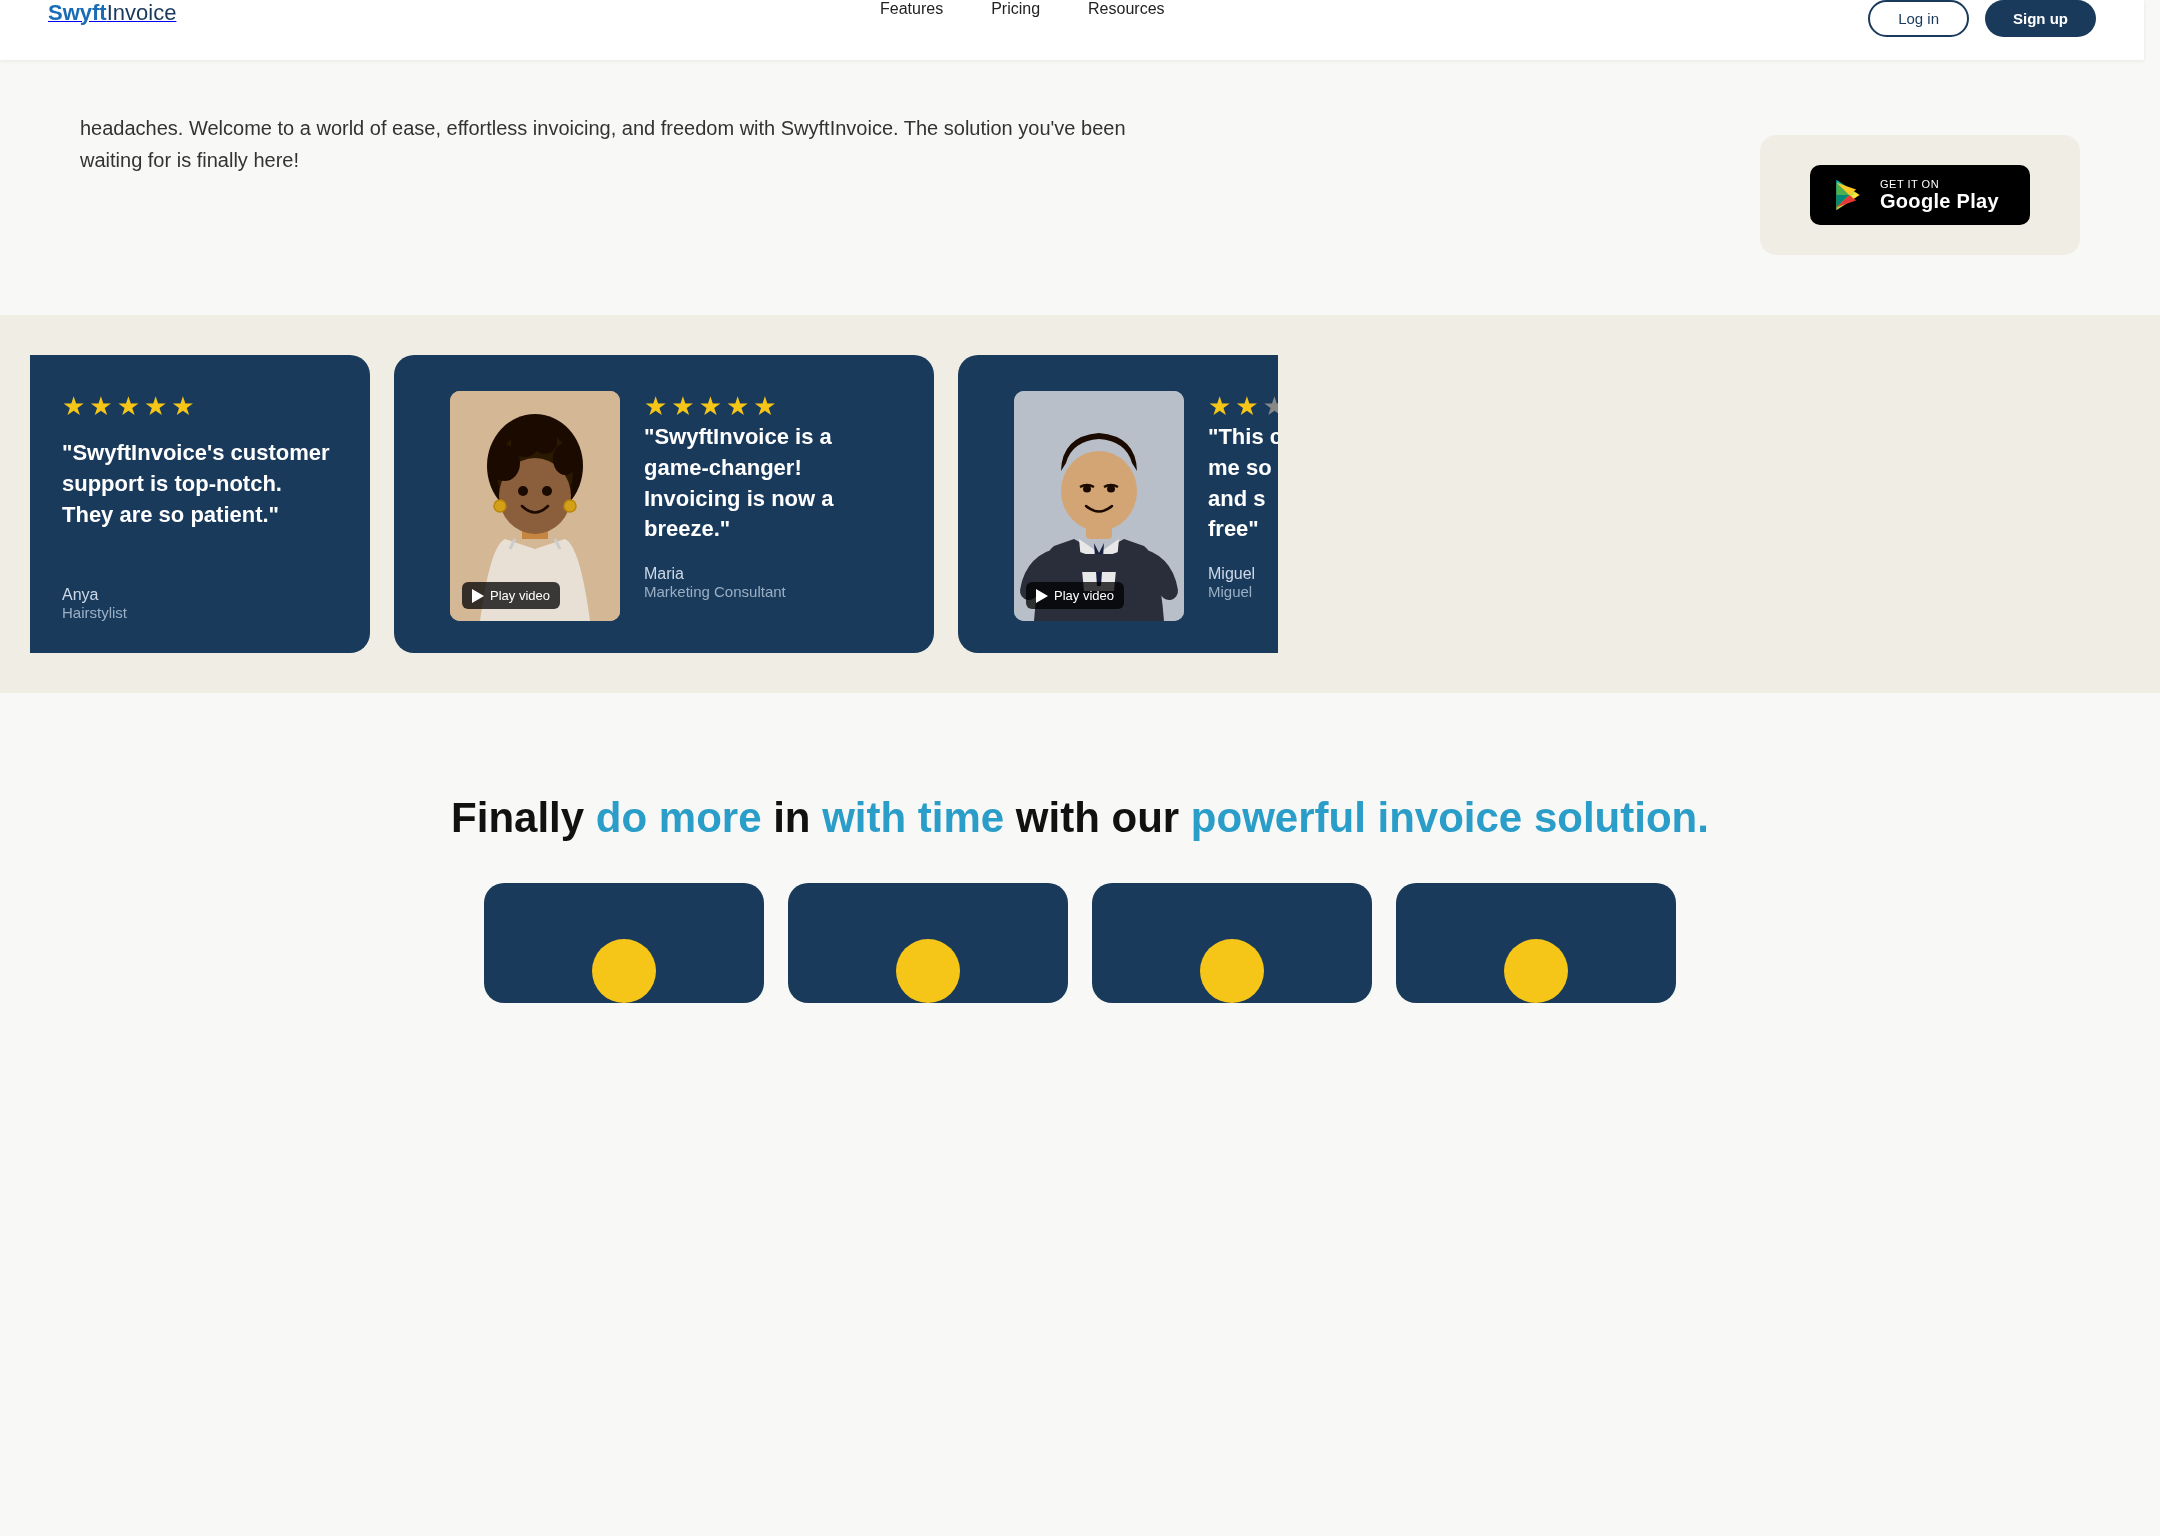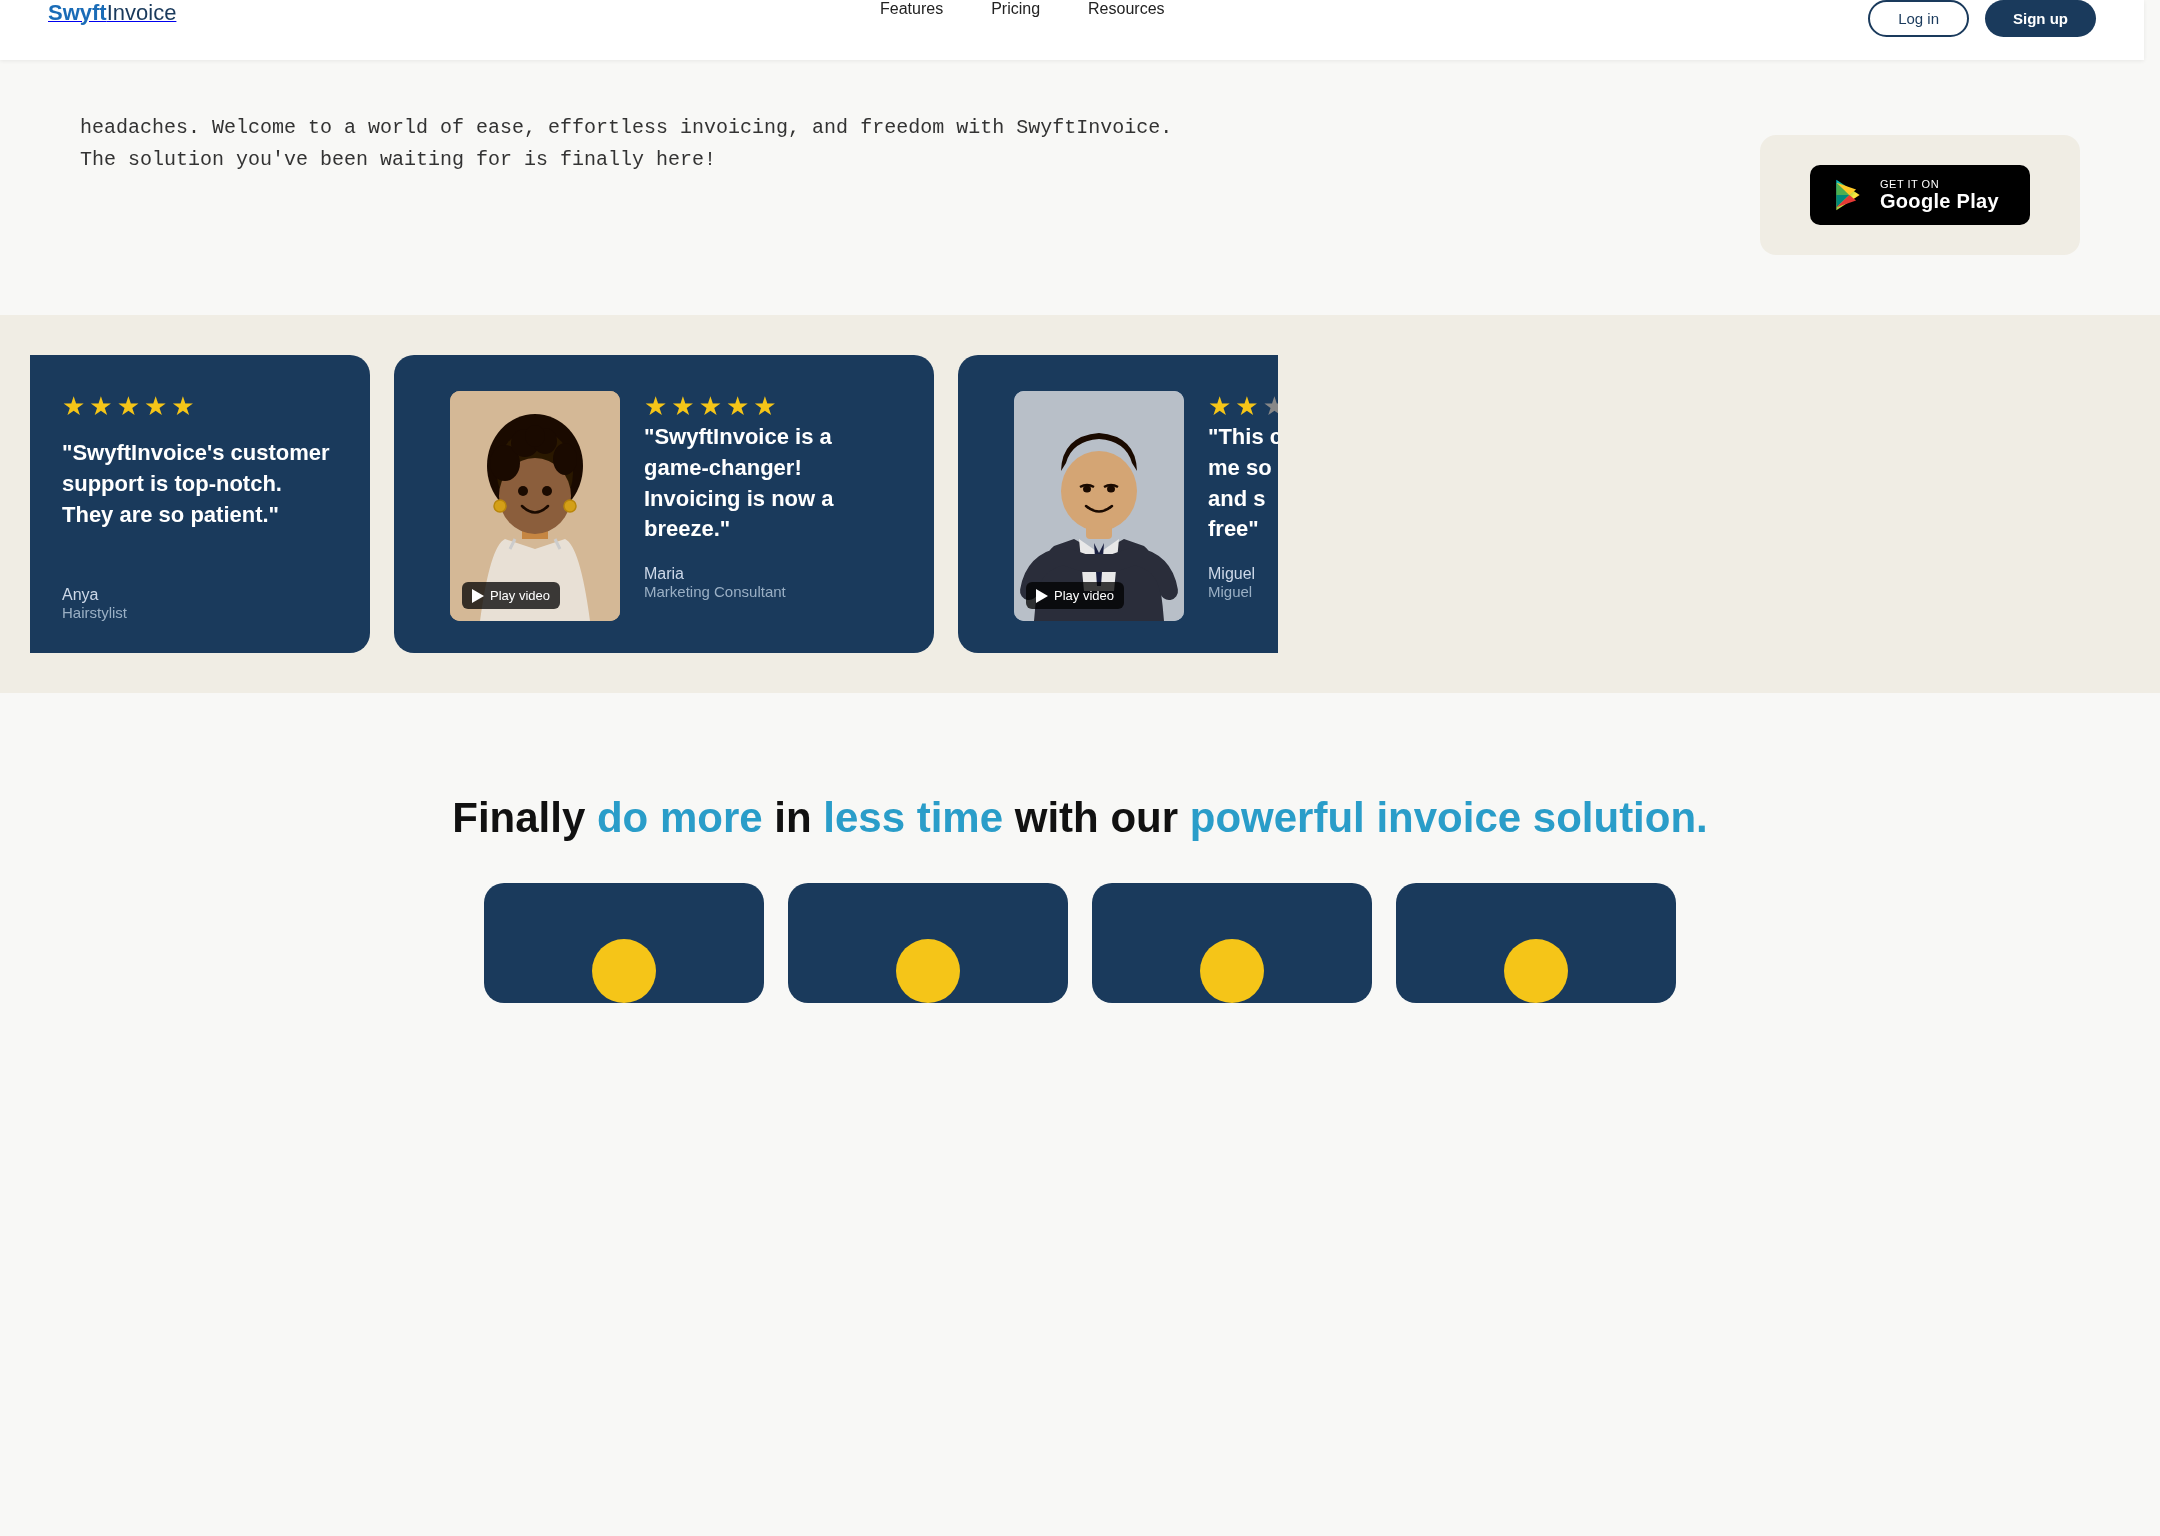--- a/index.html
+++ b/index.html
@@ -19,21 +19,21 @@
     .btn-login { border: 2px solid #1a3a5c; border-radius: 50px; padding: 8px 28px; background: #fff; color: #1a3a5c; font-size: 15px; cursor: pointer; font-weight: 500; }
     .btn-signup { background: #1a3a5c; color: #fff; border: none; border-radius: 50px; padding: 10px 28px; font-size: 15px; cursor: pointer; font-weight: 600; }
 
     
     .hero-section {
       margin-top: 72px;
       padding: 40px 80px 30px 80px;
       display: flex; align-items: flex-start; justify-content: space-between;
       background: #f8f8f6;
     }
-    .hero-text { max-width: 55%; font-family: Liberation Mono, monospace; }
+    .hero-text { max-width: 55%; }
     .hero-text p { font-size: 20px; color: #333; line-height: 1.6; }
     .hero-right {
       background: #f0ede4;
       border-radius: 16px;
       padding: 30px;
       min-width: 320px;
       display: flex; flex-direction: column; align-items: center; justify-content: flex-start; margin-top: 23px;
     }
     .google-play-btn {
       background: #000;
@@ -321,21 +321,21 @@
       </div>
     </div>
 
   </div>
 </div>
 
 <div class="section-spacer"></div>
 
 <div class="bottom-headline">
   <h2>
-    <span>Finally </span><span class="highlight-teal">do more</span><span> in </span><span class="highlight-teal">less time</span><span> with our </span><span class="highlight-teal">powerful invoice solution.</span>
+    <span>Finally </span><span class="highlight-teal">do more</span><span> in </span><span class="highlight-teal">with time</span><span> with our </span><span class="highlight-teal">powerful invoice solution.</span>
   </h2>
 </div>
 
 <div class="feature-cards">
   <div class="feature-card">
     <div style="width:64px; height:64px; background:#f5c518; border-radius:50%; margin-bottom:10px; position:relative; bottom:-10px;"></div>
   </div>
   <div class="feature-card">
     <div style="width:64px; height:64px; background:#f5c518; border-radius:50%; margin-bottom:10px; position:relative; bottom:-10px;"></div>
   </div>

